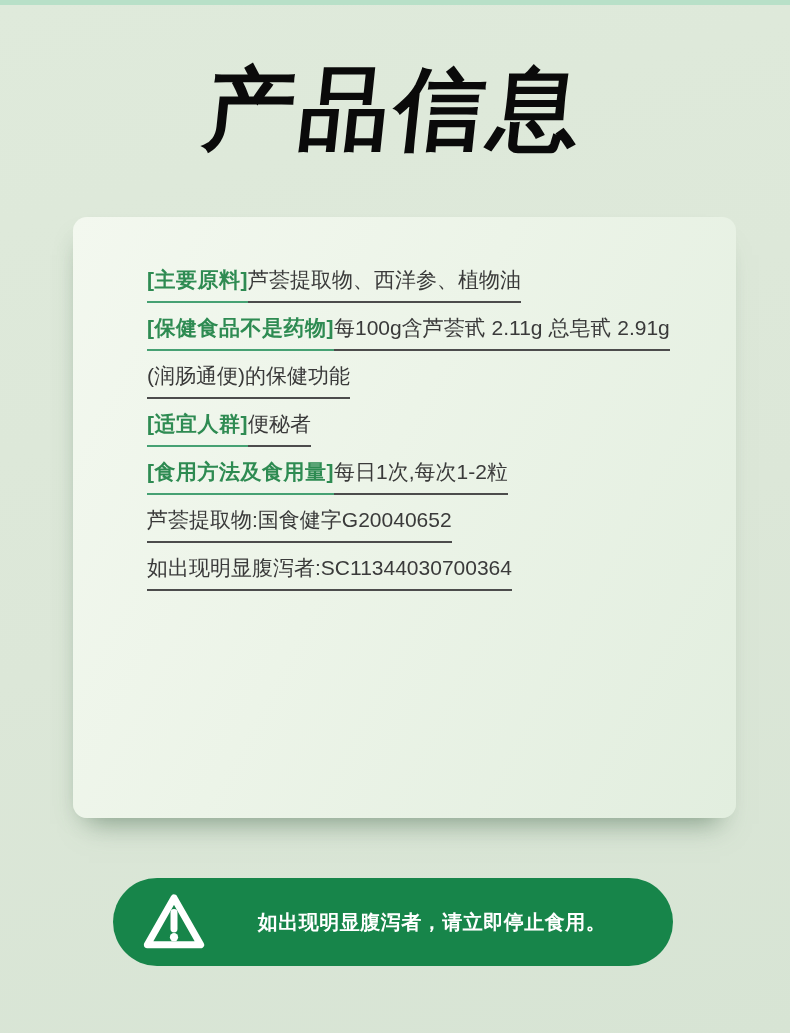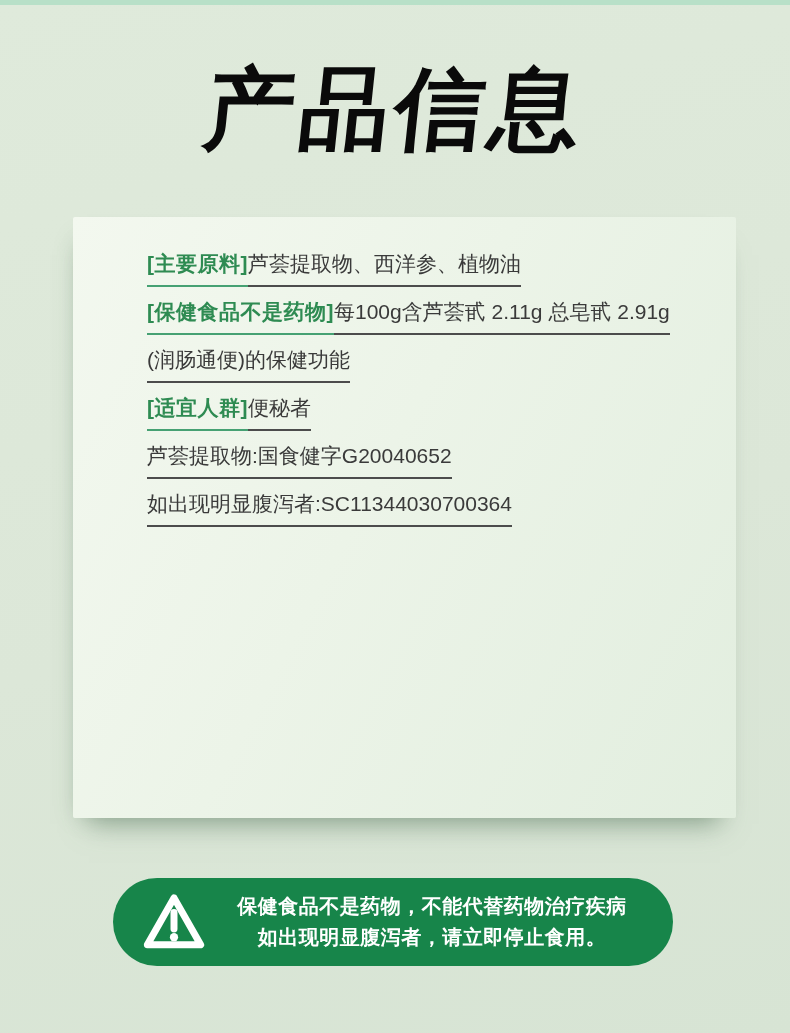--- a/index.html
+++ b/index.html
@@ -40,24 +40,24 @@
     color: var(--title-black);
     transform: skewX(-6deg);
     line-height: 1.15;
     white-space: nowrap;
   }
   .info-card {
     position: absolute;
     left: 73px; top: 217px;
     width: 663px; height: 601px;
     background: linear-gradient(118deg, var(--card-bg-light) 0%, #ecf4e8 45%, var(--card-bg-dark) 100%);
-    border-radius: 2px;
+    border-radius: 14px;
     box-shadow: 0 22px 26px -16px rgba(95, 125, 100, 0.55),
                 -8px 10px 22px -14px rgba(95, 125, 100, 0.35);
-    padding: 36px 42px 0 74px;
+    padding: 52px 42px 0 74px;
   }
   .info-row {
     margin-bottom: 14px;
     font-size: 21px;
     line-height: 22px;
     color: var(--body-text);
     white-space: nowrap;
   }
   .info-row .line {
     display: inline-block;
@@ -123,32 +123,34 @@
   <div class="info-row">
     <span class="line"><span class="info-row-label">[保健食品不是药物]</span><span class="info-row-value">每100g含芦荟甙 2.11g 总皂甙 2.91g</span></span>
   </div>
   <div class="info-row">
     <span class="line"><span class="info-row-value">(润肠通便)的保健功能</span></span>
   </div>
   <div class="info-row">
     <span class="line"><span class="info-row-label">[适宜人群]</span><span class="info-row-value">便秘者</span></span>
   </div>
   <div class="info-row">
+    <span class="line"><span class="info-row-label">[食用方法及食用量]</span><span class="info-row-value">每日1次,每次1-2粒</span></span>
+  </div>
+  <div class="info-row">
     <span class="line"><span class="info-row-value">芦荟提取物:国食健字G20040652</span></span>
   </div>
   <div class="info-row">
     <span class="line"><span class="info-row-value">如出现明显腹泻者:SC11344030700364</span></span>
   </div>
 </div>
 
 <div class="warning-banner">
   <div class="warning-icon-wrap">
     <svg width="66" height="62" viewBox="0 0 104 96" aria-hidden="true">
       <path d="M52 10 L94 84 L10 84 Z" fill="none" stroke="#ffffff" stroke-width="11" stroke-linejoin="round"></path>
       <path d="M52 33 L52 59" stroke="#ffffff" stroke-width="11" stroke-linecap="round" fill="none"></path>
       <circle cx="52" cy="72" r="6.5" fill="#ffffff"></circle>
     </svg>
   </div>
   <div class="warning-text">
-    <div>保健食品不是药物，不能代替药物治疗疾病</div>
     <div>如出现明显腹泻者，请立即停止食用。</div>
   </div>
 </div>
 
 </body></html>

